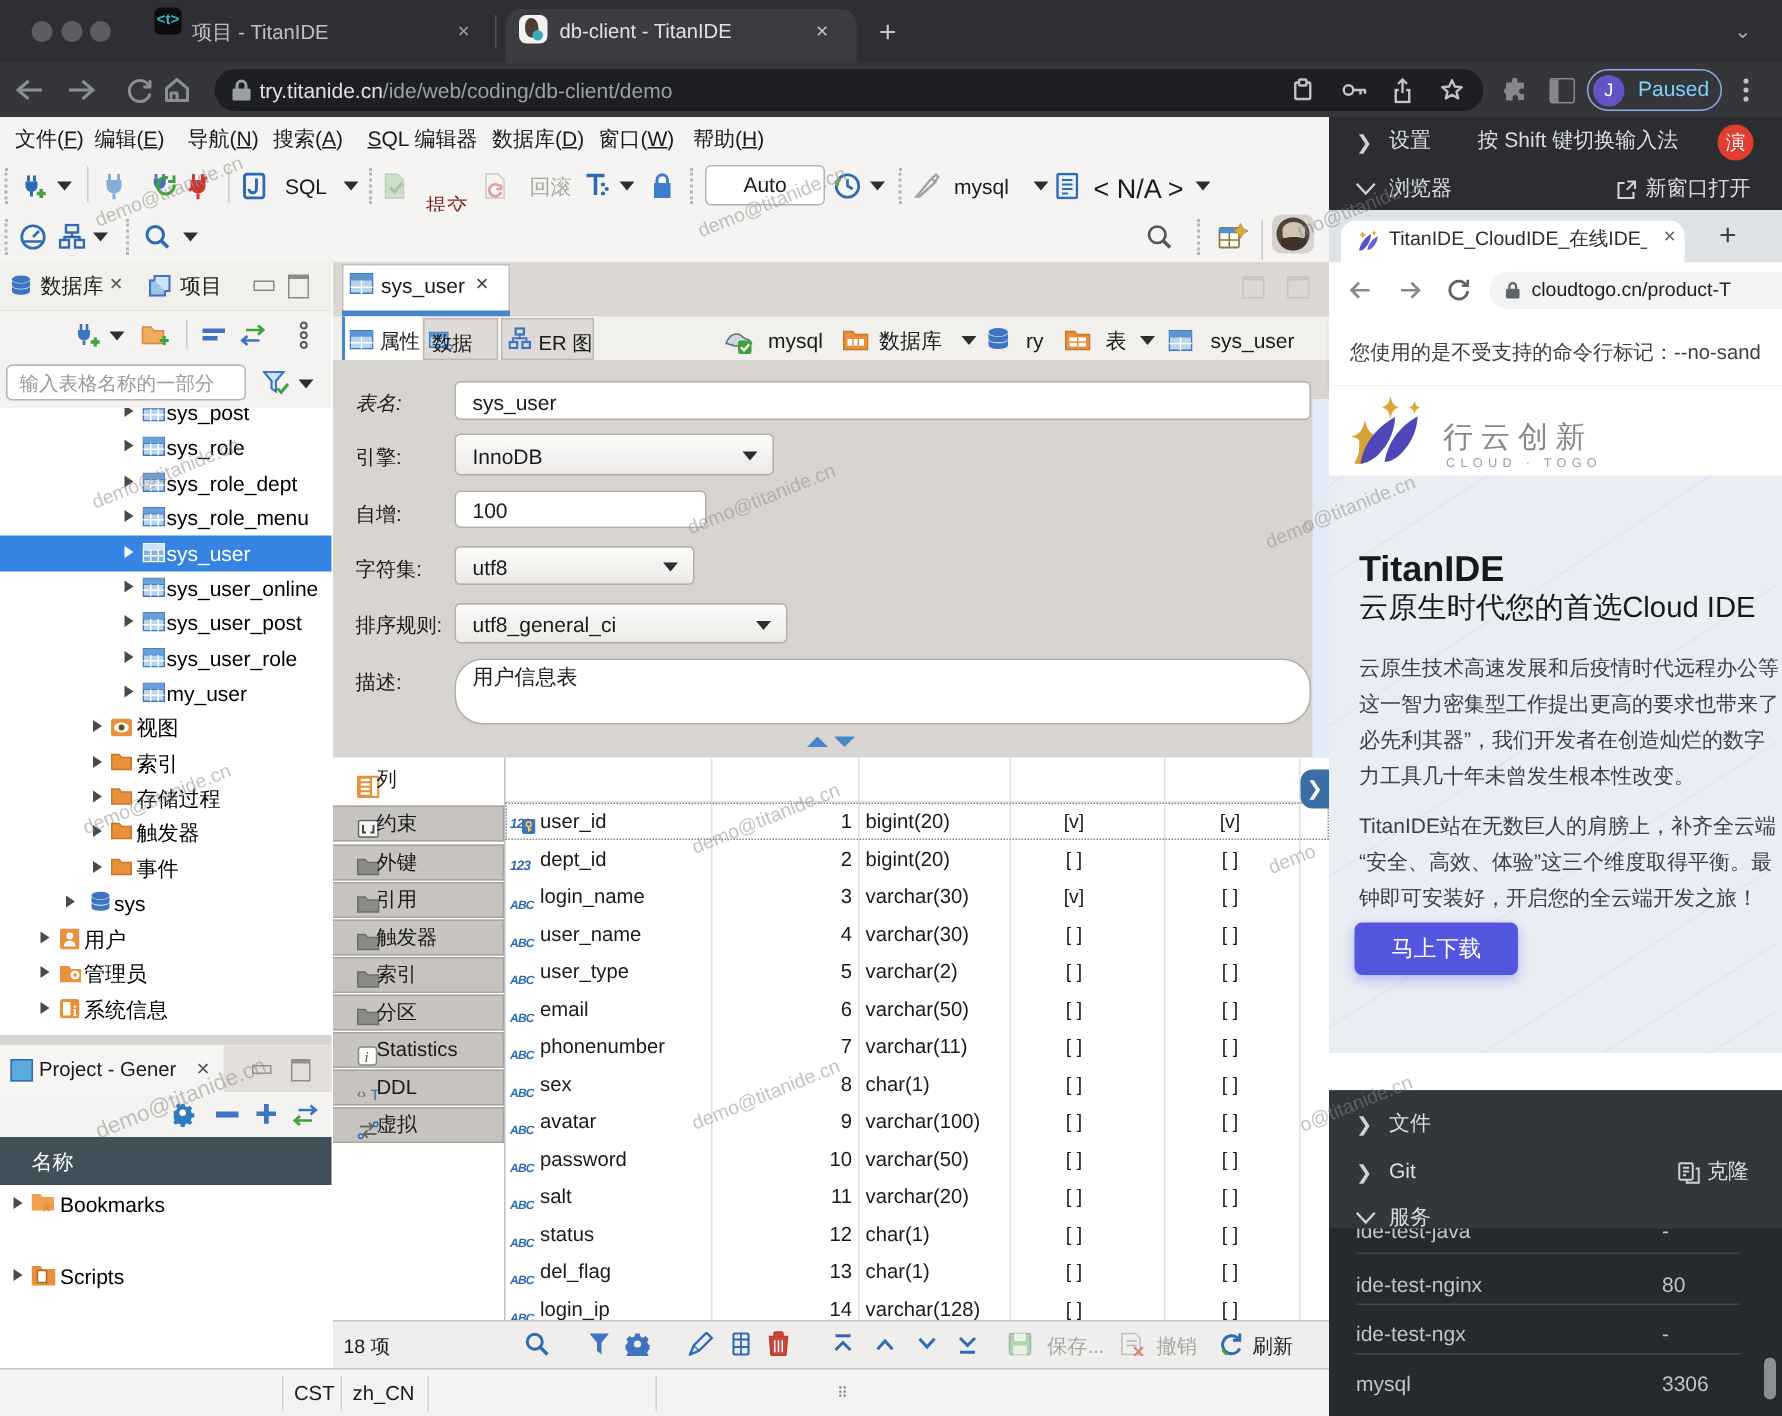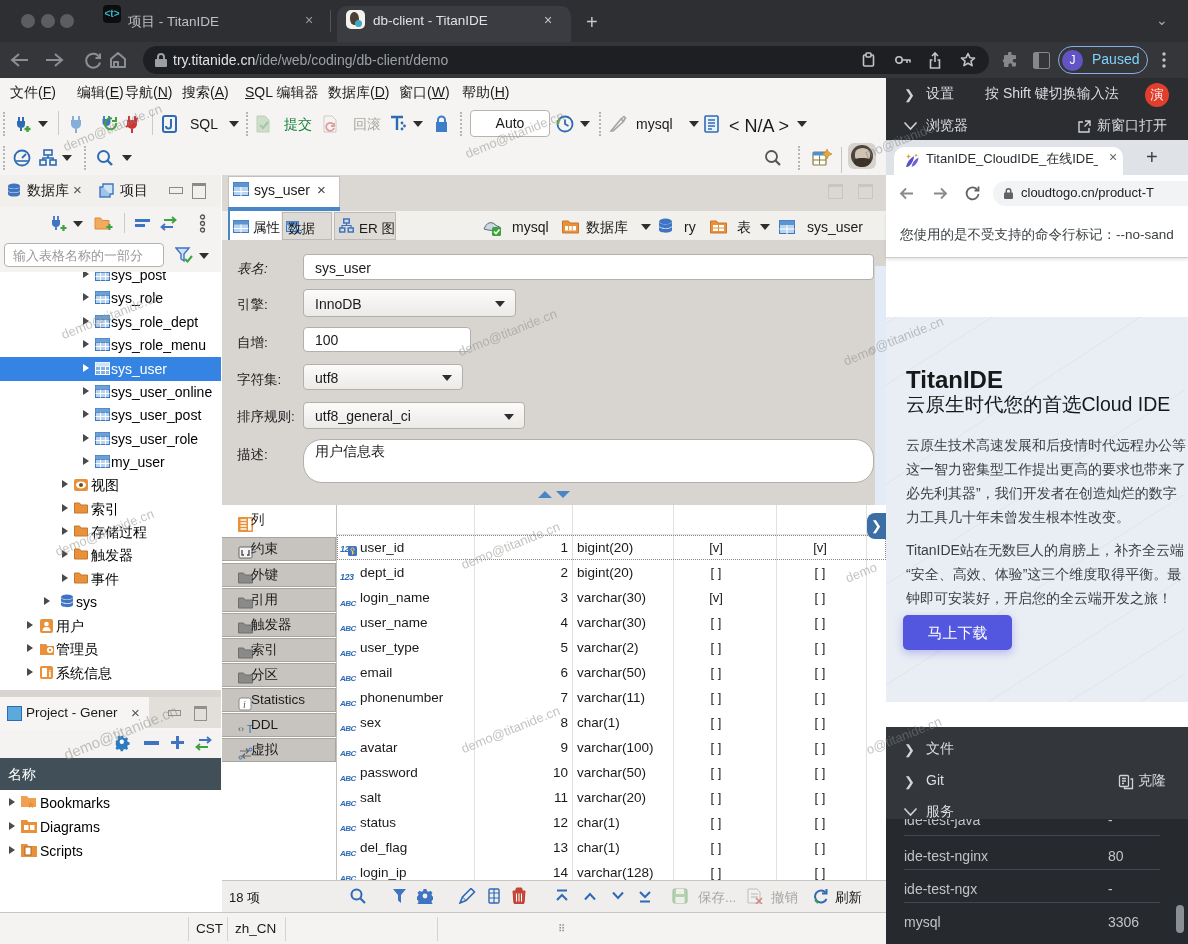--- a/index.html
+++ b/index.html
@@ -117,21 +117,21 @@
         <circle cx="2" cy="2" r="1.7"></circle>
         <circle cx="2" cy="8" r="1.7"></circle>
         <circle cx="2" cy="14" r="1.7"></circle>
       </g>
     </svg>
 </div>
 
 <div class="abs" id="ide">
   <div class="abs" id="menubar">
     <div class="mi" style="left:10px">文件(<u>F</u>)</div>
-    <div class="mi" style="left:77px">编辑(<u>E</u>)</div>
+    <div class="mi" style="left:63px">编辑(<u>E</u>)</div>
     <div class="mi" style="left:125px">导航(<u>N</u>)</div>
     <div class="mi" style="left:182px">搜索(<u>A</u>)</div>
     <div class="mi" style="left:245px"><u>S</u>QL 编辑器</div>
     <div class="mi" style="left:328px">数据库(<u>D</u>)</div>
     <div class="mi" style="left:399px">窗口(<u>W</u>)</div>
     <div class="mi" style="left:462px">帮助(<u>H</u>)</div>
   </div>
   <div class="abs" id="tb1">
     <div class="abs" style="left:3px;top:5px;width:3px;height:24px;border-left:2px dotted #b9b6b2;"></div>
     <svg class="abs" style="left:14px;top:8px" width="18" height="18" viewBox="0 0 18 18">
@@ -162,21 +162,21 @@
         <rect x="1" y="1" width="13" height="16" rx="2" fill="none" stroke="#2f6bb5" stroke-width="2"></rect>
         <path d="M9 4 v7 a2.5 2.5 0 0 1 -5 0" stroke="#2f6bb5" stroke-width="2" fill="none"></path>
       </svg>
     <div class="abs ck" style="left:190px;top:9px;font-size:14px;">SQL</div>
     <div class="abs ar" style="left:229px;top:14px"></div>
     <div class="abs" style="left:246px;top:5px;width:3px;height:24px;border-left:2px dotted #b9b6b2;"></div>
     <svg class="abs" style="left:255px;top:8px" width="16" height="18" viewBox="0 0 16 18" opacity=".45">
         <path fill="#9ec79e" stroke="#7aa57a" d="M2 1 h8 l4 4 v12 h-12 z"></path>
         <path stroke="#4d8a4d" stroke-width="2" fill="none" d="M5 10 l3 3 5 -6"></path>
       </svg>
-    <div class="abs" style="left:284px;top:9px;font-size:14px;color:#15803d;">提交</div>
+    <div class="abs" style="left:284px;top:22px;font-size:14px;color:#7f1d1d;">提交</div>
     <svg class="abs" style="left:322px;top:8px" width="16" height="18" viewBox="0 0 16 18" opacity=".45">
         <path fill="#f6f6f6" stroke="#999" d="M2 1 h8 l4 4 v12 h-12 z"></path>
         <path stroke="#c33" stroke-width="1.8" fill="none" d="M11 9 a4 4 0 1 0 1 4 M12 8 v3 h-3"></path>
       </svg>
     <div class="abs" style="left:353px;top:9px;font-size:14px;color:#a9a6a2;">回滚</div>
     <svg class="abs" style="left:390px;top:8px" width="17" height="18" viewBox="0 0 17 18">
         <path d="M1 2 h12 M7 2 v13" stroke="#2f6bb5" stroke-width="2.4" fill="none"></path>
         <g fill="#2f6bb5">
           <circle cx="12" cy="8" r="1.4"></circle>
           <circle cx="14.5" cy="11" r="1.4"></circle>
@@ -491,38 +491,29 @@
       <div class="abs" style="left:144px;top:11px;width:15px;height:3.5px;background:#3f74c2;"></div>
         <svg class="abs" style="left:169px;top:4px" width="17" height="17" viewBox="0 0 17 17">
             <path d="M8.5 2 v13 M2 8.5 h13" stroke="#3f74c2" stroke-width="3"></path>
             <path d="M8.5 2 v13" stroke="#3f74c2" stroke-width="3"></path>
           </svg>
         <svg class="abs" style="left:194px;top:6px" width="19" height="15" viewBox="0 0 19 15">
             <path d="M5 4 H16 M13 1 l3.5 3 -3.5 3" stroke="#3f74c2" stroke-width="1.8" fill="none"></path>
             <path d="M14 11 H3 M6 8 l-3.5 3 3.5 3" stroke="#3da33d" stroke-width="1.8" fill="none"></path>
           </svg>
       </div>
-      <div class="abs" style="left:0;top:61px;width:221px;height:32px;background:#404f58;color:#fff;font-size:14px;line-height:32px;padding-left:8px;box-sizing:border-box;">名称</div>
+      <div class="abs" style="left:0;top:61px;width:221px;height:32px;background:#404f58;color:#fff;font-size:14px;line-height:32px;padding-left:21px;box-sizing:border-box;">名称</div>
       <div class="abs tree" id="ptree" style="left:0;top:93px;width:221px;height:150px;background:#fff;">
         <div class="trow" style="top:1px">
             <i class="tarrow" style="left:9px"></i>
             <svg class="abs" style="left:21px;top:4px" width="16" height="15" viewBox="0 0 16 15">
               <path fill="#f0a050" d="M0 1 h6 l1.5 2 H15 V12 H0 z"></path>
               <path fill="#e8913a" d="M10 5 l1.2 2.4 2.6 .3 -1.9 1.8 .5 2.6 -2.4 -1.3 -2.4 1.3 .5 -2.6 L6.2 7.7 l2.6 -.3 z" transform="translate(1,2) scale(.9)"></path>
             </svg>
             <span style="position:absolute;left:40px">Bookmarks</span>
-          </div>
-        <div class="trow" style="top:25px">
-            <i class="tarrow" style="left:9px"></i>
-            <svg class="abs" style="left:21px;top:4px" width="16" height="15" viewBox="0 0 16 15">
-              <path fill="#e8913a" d="M0 1 h6 l1.5 2 H16 V14 H0 z"></path>
-              <rect x="3" y="6" width="4.5" height="5" fill="#fff"></rect>
-              <rect x="9" y="6" width="4.5" height="5" fill="#fff"></rect>
-            </svg>
-            <span style="position:absolute;left:40px">Diagrams</span>
           </div>
         <div class="trow" style="top:49px">
             <i class="tarrow" style="left:9px"></i>
             <svg class="abs" style="left:21px;top:4px" width="16" height="15" viewBox="0 0 16 15">
               <path fill="#e8913a" d="M0 1 h6 l1.5 2 H16 V14 H0 z"></path>
               <rect x="4" y="4" width="6" height="8" fill="#fff" stroke="#a96a20"></rect>
             </svg>
             <span style="position:absolute;left:40px">Scripts</span>
           </div>
       </div>
@@ -957,20 +948,33 @@
             <path fill="#5f6368" d="M2.5 5.5 V4 a3 3 0 0 1 6 0 v1.5 h.5 a1 1 0 0 1 1 1 v4.5 a1 1 0 0 1 -1 1 H2 a1 1 0 0 1 -1 -1 V6.5 a1 1 0 0 1 1-1 z M4 5.5 h3 V4 a1.5 1.5 0 0 0 -3 0 z"></path>
           </svg>
         <div class="abs" style="left:28px;top:4px;font-size:13px;color:#202124;white-space:nowrap;">cloudtogo.cn/product-T</div>
       </div>
     </div>
 
     <div class="abs" style="left:0;top:72px;width:302px;height:45px;background:#fff;border-bottom:1px solid #cdcdcd;box-shadow:0 2px 3px rgba(0,0,0,.10);">
       <div class="abs" style="left:14px;top:14px;font-size:13.5px;color:#3c4043;white-space:nowrap;">您使用的是不受支持的命令行标记：--no-sand</div>
     </div>
 
+    <div class="abs" style="left:0;top:117px;width:302px;height:60px;background:#fff;">
+      <svg class="abs" style="left:14px;top:6px" width="54" height="50" viewBox="0 0 54 50">
+        <path d="M27 1 C27.9 5.5 29.3 7.6 33 8.5 C29.3 9.4 27.9 11.5 27 16 C26.1 11.5 24.7 9.4 21 8.5 C24.7 7.6 26.1 5.5 27 1 z" fill="#dfa73f"></path>
+        <path d="M43 4 C43.6 6.8 44.5 8.1 47 8.7 C44.5 9.3 43.6 10.6 43 13.4 C42.4 10.6 41.5 9.3 39 8.7 C41.5 8.1 42.4 6.8 43 4 z" fill="#dfa73f"></path>
+        <path d="M10 17 C11.4 23.8 13.6 26.6 19 28 C13.6 29.4 11.4 32.2 10 39 C8.6 32.2 6.4 29.4 1 28 C6.4 26.6 8.6 23.8 10 17 z" fill="#d9a13a"></path>
+        <path d="M14 30 C12 36 9 41 4 46 C6 40 6.5 35 6 31 z" fill="#d9a13a"></path>
+        <path d="M3 46 C4.5 41.5 6.5 38.5 9.5 36.5 l3 4 -4 6 z" fill="#d9a13a"></path>
+        <path d="M7 46 C9 34 16 23 30 15 C30 22 27 32 19 40 C15.5 43.5 11 45.8 7 46 z" fill="#4f46b8"></path>
+        <path d="M23 45 C25 33 32 22 45 14.5 C45 21.5 42 31.5 34 39.5 C30.5 43 26.5 44.8 23 45 z" fill="#4f46b8"></path>
+      </svg>
+      <div class="abs" style="left:76px;top:21px;font-size:20px;color:#85888c;letter-spacing:5px;">行云创新</div>
+      <div class="abs" style="left:78px;top:46px;font-size:8.5px;color:#9aa0a6;letter-spacing:3.5px;">CLOUD · TOGO</div>
+    </div>
 
     <div class="abs" style="left:0;top:177px;width:302px;height:385px;background:#e9edf4;overflow:hidden;">
       <svg class="abs" style="left:0;top:0" width="298" height="385">
           <g stroke="#dfe4ee" stroke-width="1">
             <path d="M-50 100 L200 -60"></path>
             <path d="M-50 200 L300 -30"></path>
             <path d="M-50 300 L380 20"></path>
             <path d="M-50 400 L420 100"></path>
             <path d="M0 450 L440 170"></path>
             <path d="M80 450 L460 210"></path>

